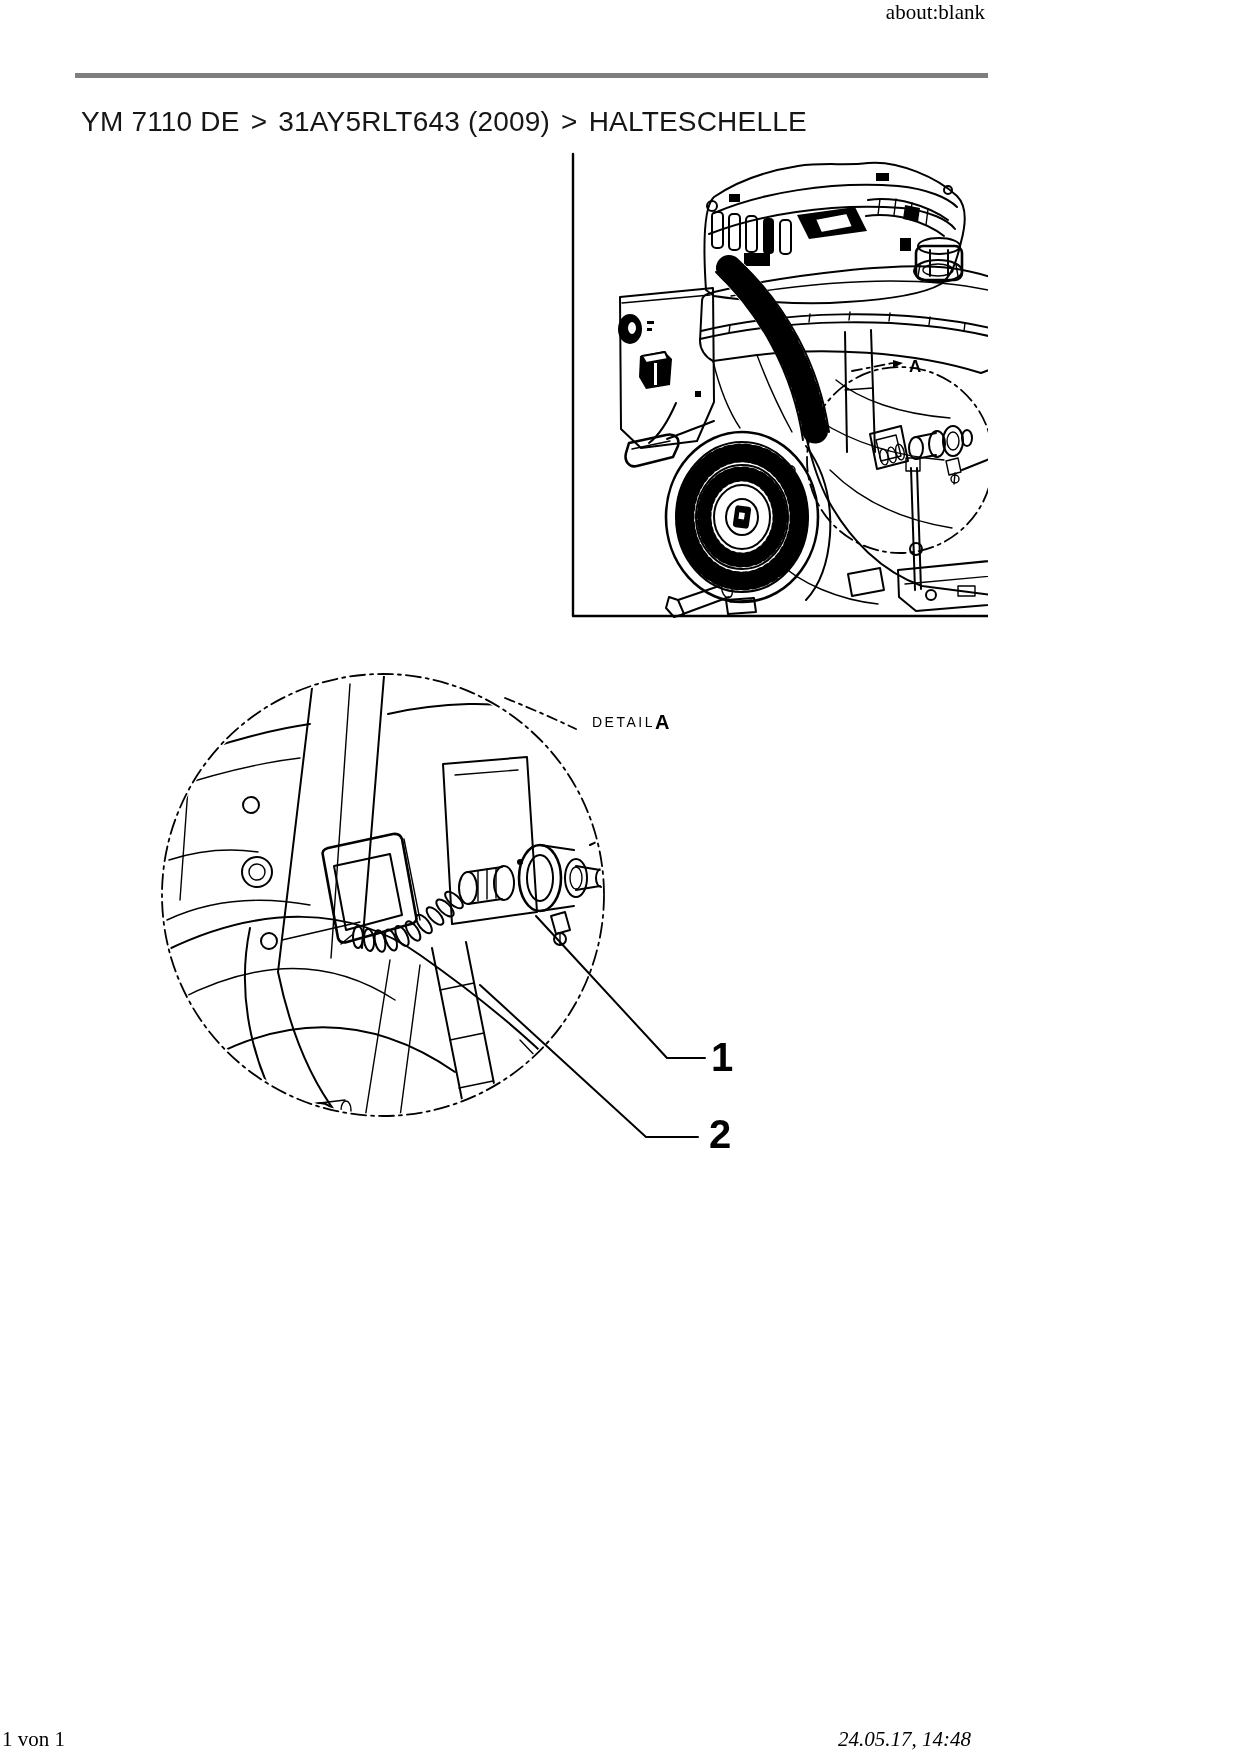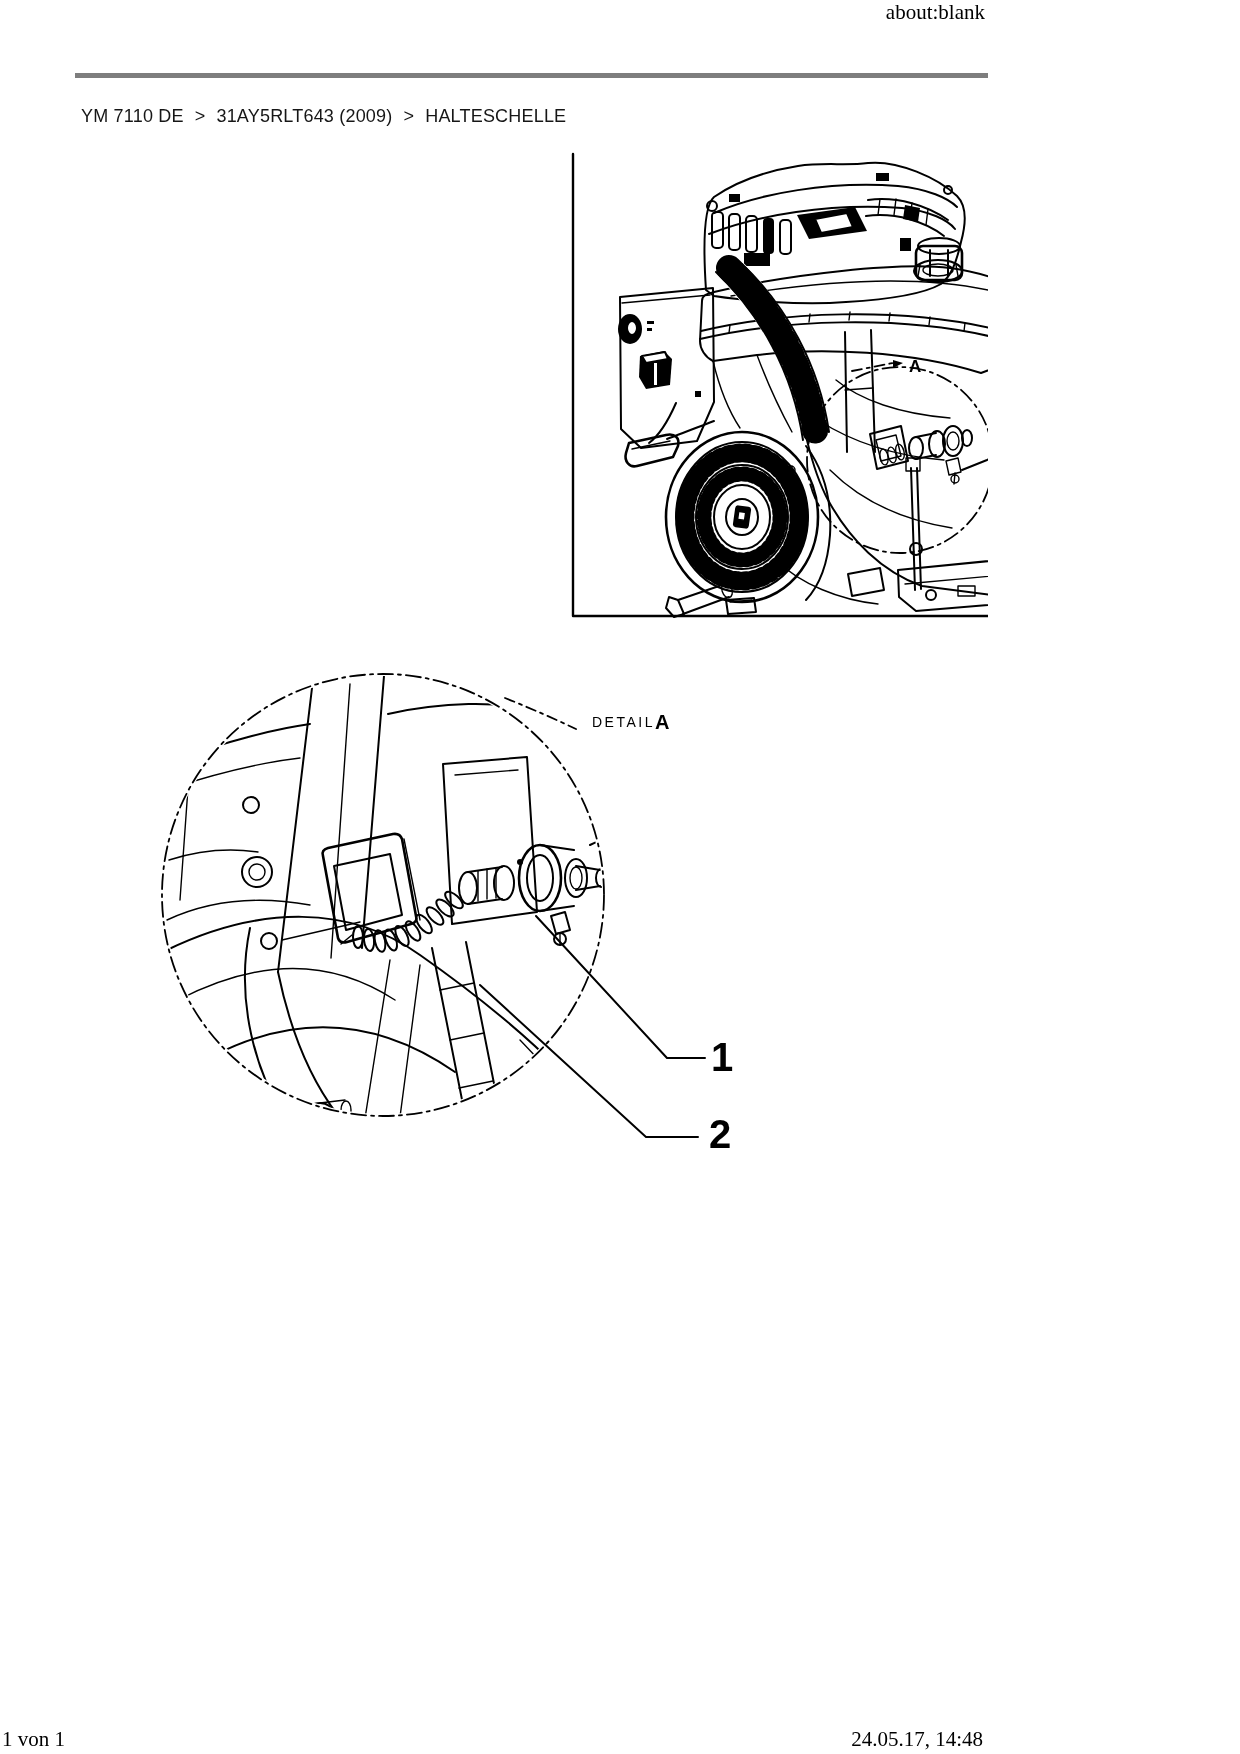--- a/index.html
+++ b/index.html
@@ -3,21 +3,21 @@
 <meta charset="utf-8">
 <style>
   html,body{margin:0;padding:0;background:#fff;}
   .page{position:relative;width:988px;height:1754px;background:#fff;overflow:hidden;
         font-family:"Liberation Sans",sans-serif;color:#000;}
   .serif{font-family:"Liberation Serif",serif;}
 
   .header-url{position:absolute;top:0px;right:3px;font-size:21px;color:#000;}
   .rule{position:absolute;left:75px;top:73px;width:1088px;height:5px;background:#7e7e7e;}
 
-  .breadcrumb{position:absolute;left:81px;top:106px;font-size:18px;color:#161616;
+  .breadcrumb{position:absolute;left:81px;top:106px;font-size:28px;color:#161616;
               letter-spacing:.2px;white-space:nowrap;}
   .breadcrumb .sep{margin:0 11px;}
 
   .fig{position:absolute;}
   #engine{left:560px;top:140px;}
   #detail{left:140px;top:640px;}
 
   
   svg .st, svg path, svg line, svg ellipse, svg circle, svg rect, svg polyline{
       stroke:#000;fill:none;stroke-width:2;stroke-linecap:round;stroke-linejoin:round;}
@@ -34,21 +34,21 @@
   svg .dashdot2{stroke-width:1.8;stroke-dasharray:10 5 3 5;}
   svg text{stroke:none;fill:#000;font-family:"Liberation Sans",sans-serif;}
   .t-marker{font-size:17px;font-weight:bold;}
   .t-detail{font-size:14px;letter-spacing:2.5px;}
   .t-detail-a{font-size:20px;font-weight:bold;}
   .t-callout{font-size:40px;font-weight:bold;}
 
   .part-number{position:absolute;left:781px;top:1192px;font-size:35px;font-weight:bold;
                letter-spacing:1px;color:#000;}
   .footer-left{position:absolute;left:2px;top:1727px;font-size:21px;}
-  .footer-right{position:absolute;right:5px;top:1727px;font-size:21px;}
+  .footer-right{position:absolute;right:17px;top:1727px;font-size:21px;font-style:italic;}
 </style>
 </head>
 <body>
 
 <div class="page">
 
   <div class="header-url serif">about:blank</div>
 
   <div class="rule"></div>
 

